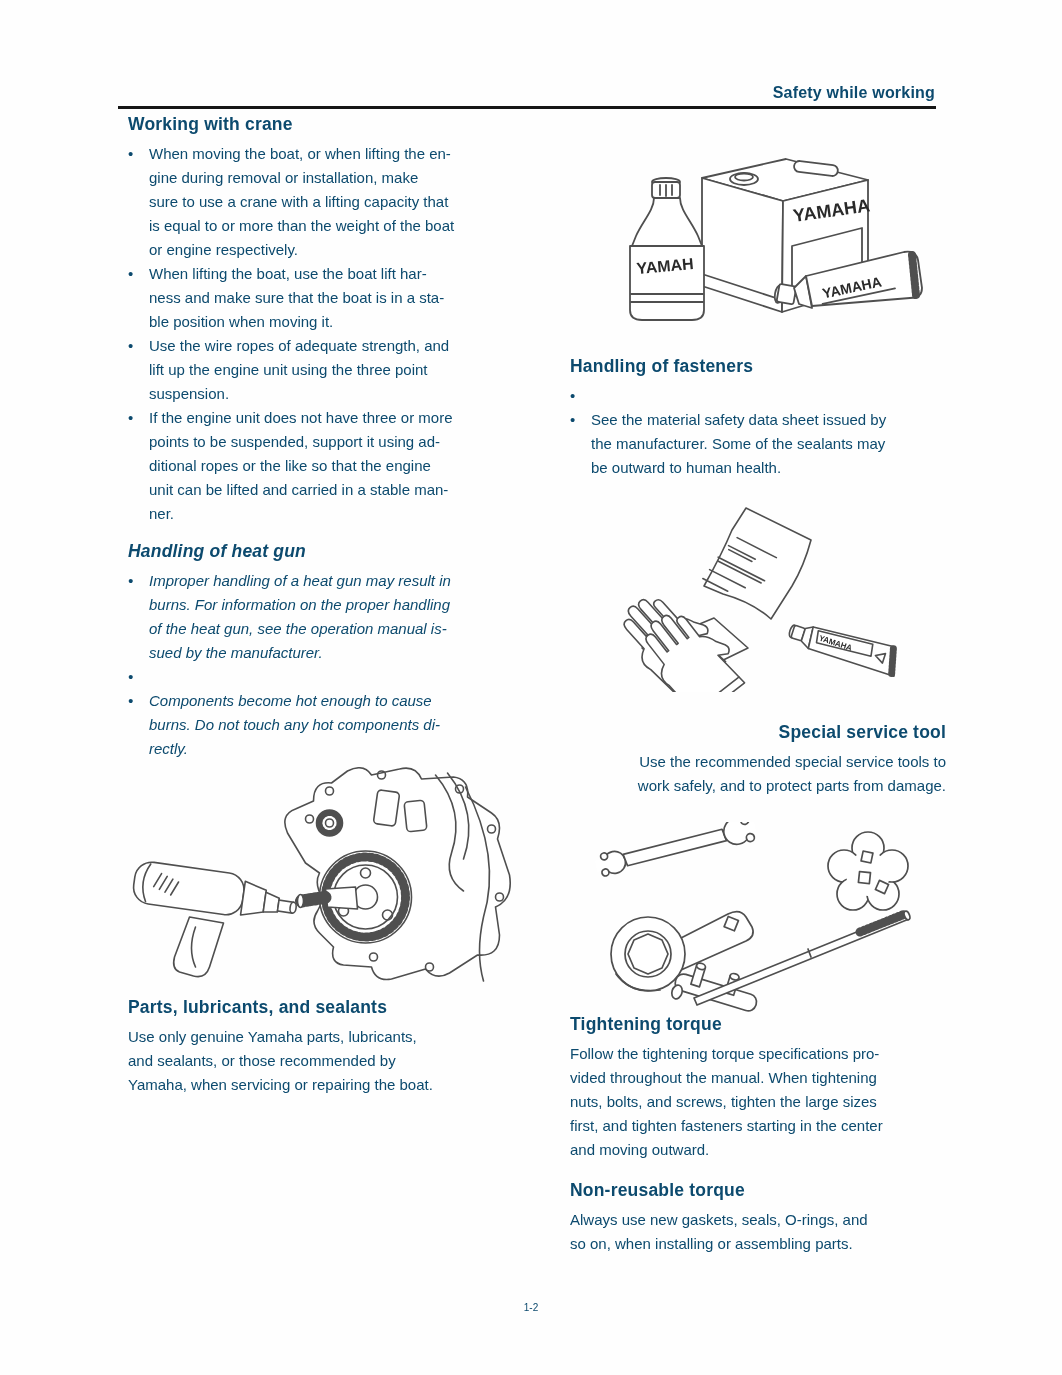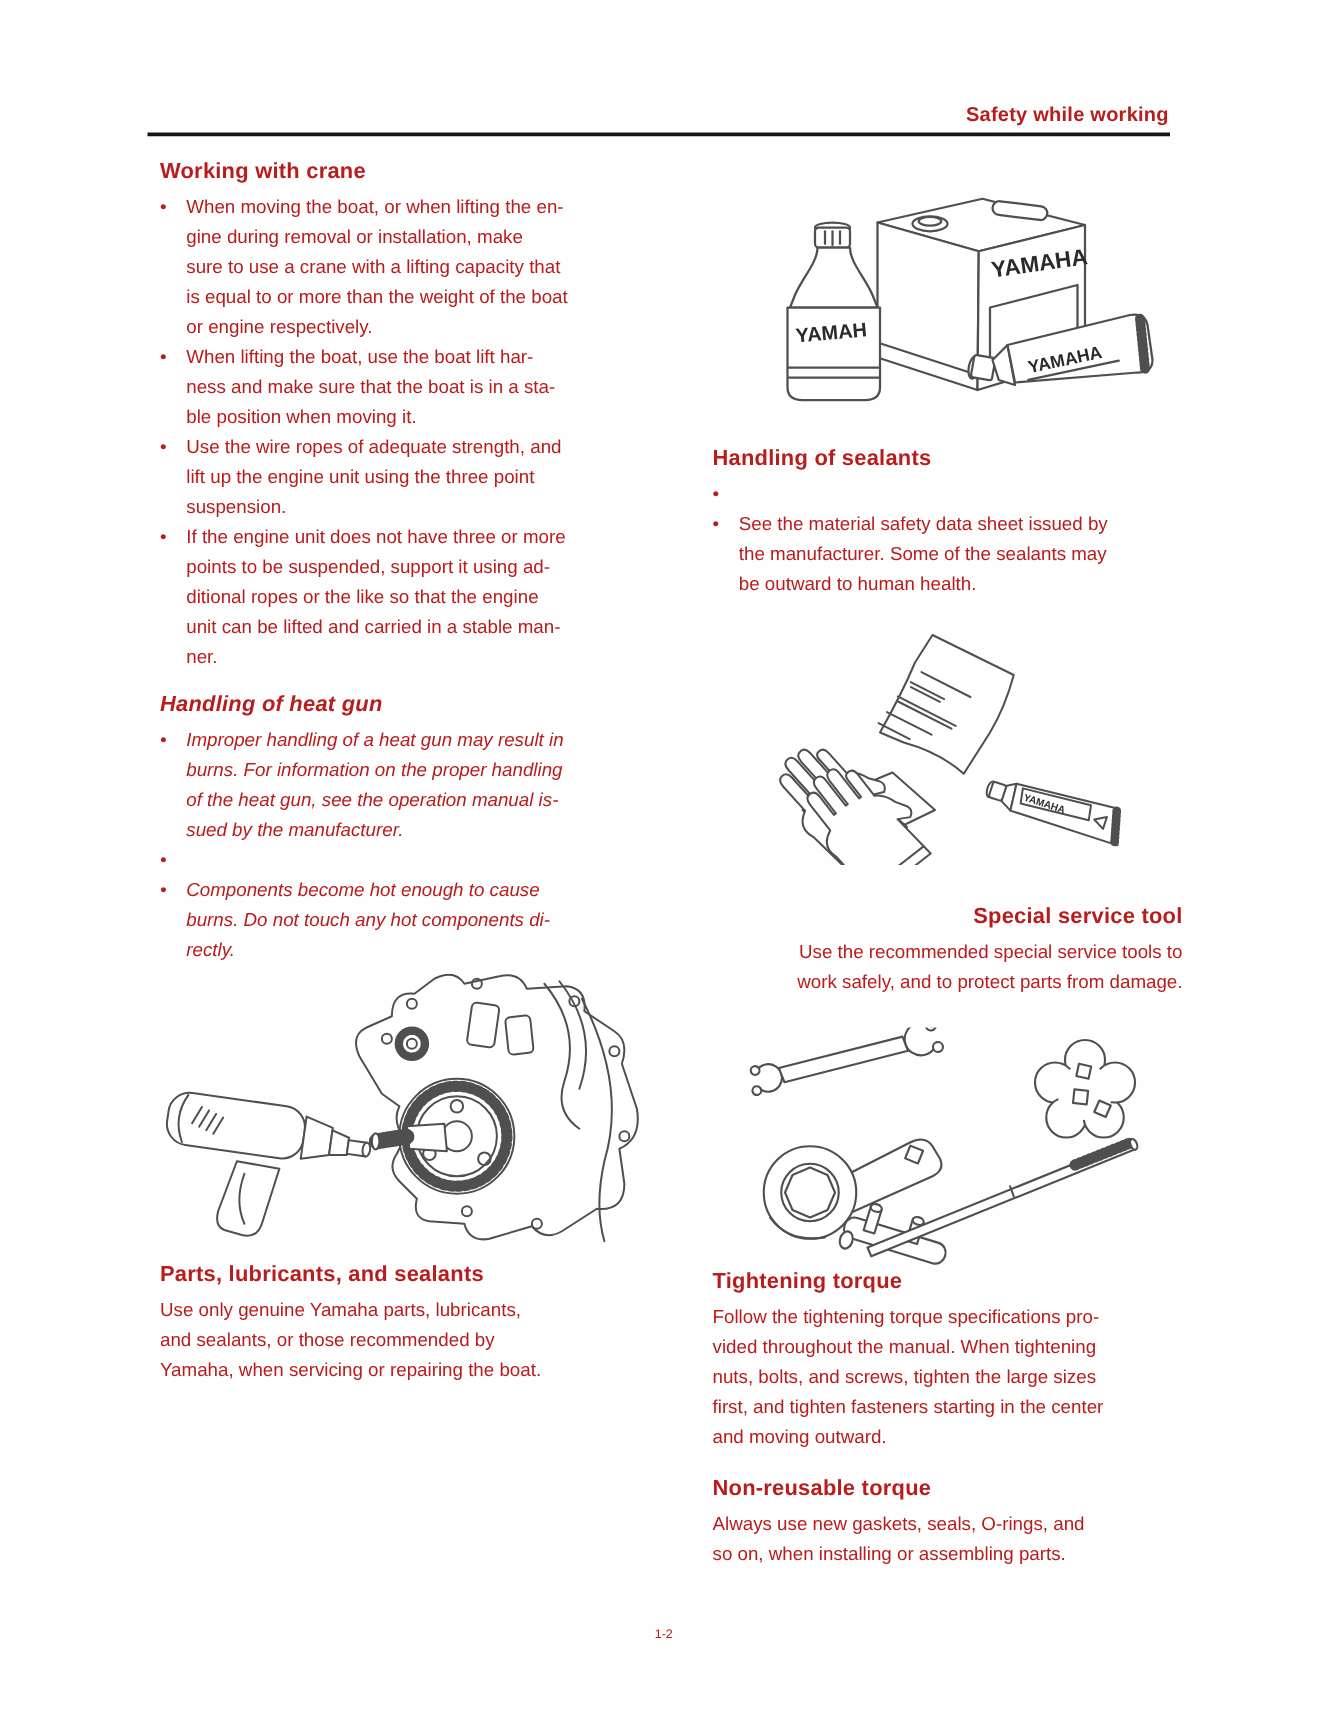--- a/index.html
+++ b/index.html
@@ -1,20 +1,20 @@
 <!DOCTYPE html>
 <html><head>
 <meta charset="utf-8">
 <style>
   html,body{margin:0;padding:0;background:#ffffff;}
   .page{position:relative;width:1062px;height:1375px;background:#fefefe;
-        font-family:"Liberation Sans",sans-serif;color:#b91c1c;overflow:hidden;}
+        font-family:"Liberation Sans",sans-serif;color:#0c4a6e;overflow:hidden;}
   .hdr-title{position:absolute;top:84px;right:127px;font-size:16px;font-weight:bold;letter-spacing:.2px;}
   .hdr-rule{position:absolute;top:106px;left:118px;width:818px;height:3px;background:#161616;}
-  .col{position:absolute;top:126px;}
+  .col{position:absolute;top:114px;}
   .col-left{left:128px;width:380px;}
   .col-right{left:570px;top:140px;width:376px;}
   .sec-h{font-size:17.5px;font-weight:bold;margin:0 0 7px 0;letter-spacing:.2px;}
   .bullets{margin:0;}
   .bullet{display:flex;}
   .dot{flex:0 0 21px;width:21px;font-size:15px;line-height:24px;}
   .txt,.para{font-size:15px;line-height:24px;white-space:pre-line;}
   .mt-sec{margin-top:15px;font-style:italic;}
   .fig{display:block;}
   .fig-heatgun{margin:6px 0 0 -6px;}
@@ -194,21 +194,21 @@
           <line x1="296" y1="107" x2="300" y2="147" stroke-width="8" stroke-dasharray="1.5 2.5"></line>
           <g transform="rotate(-12 238 140)">
             <text x="206" y="144" font-size="14" font-weight="bold" fill="#2a2a2a" stroke="none">YAMAHA</text>
             <line x1="204" y1="149" x2="278" y2="149"></line>
           </g>
         </g>
       </g>
     </svg>
 
     <div class="sec-sealants">
-      <h3 class="sec-h">Handling of sealants</h3>
+      <h3 class="sec-h">Handling of fasteners</h3>
       <div class="bullets">
         <div class="bullet">
             <span class="dot">•</span>
           </div>
         <div class="bullet">
             <span class="dot">•</span>
             <div class="txt">See the material safety data sheet issued by
 the manufacturer. Some of the sealants may
 be outward to human health.</div>
           </div>

